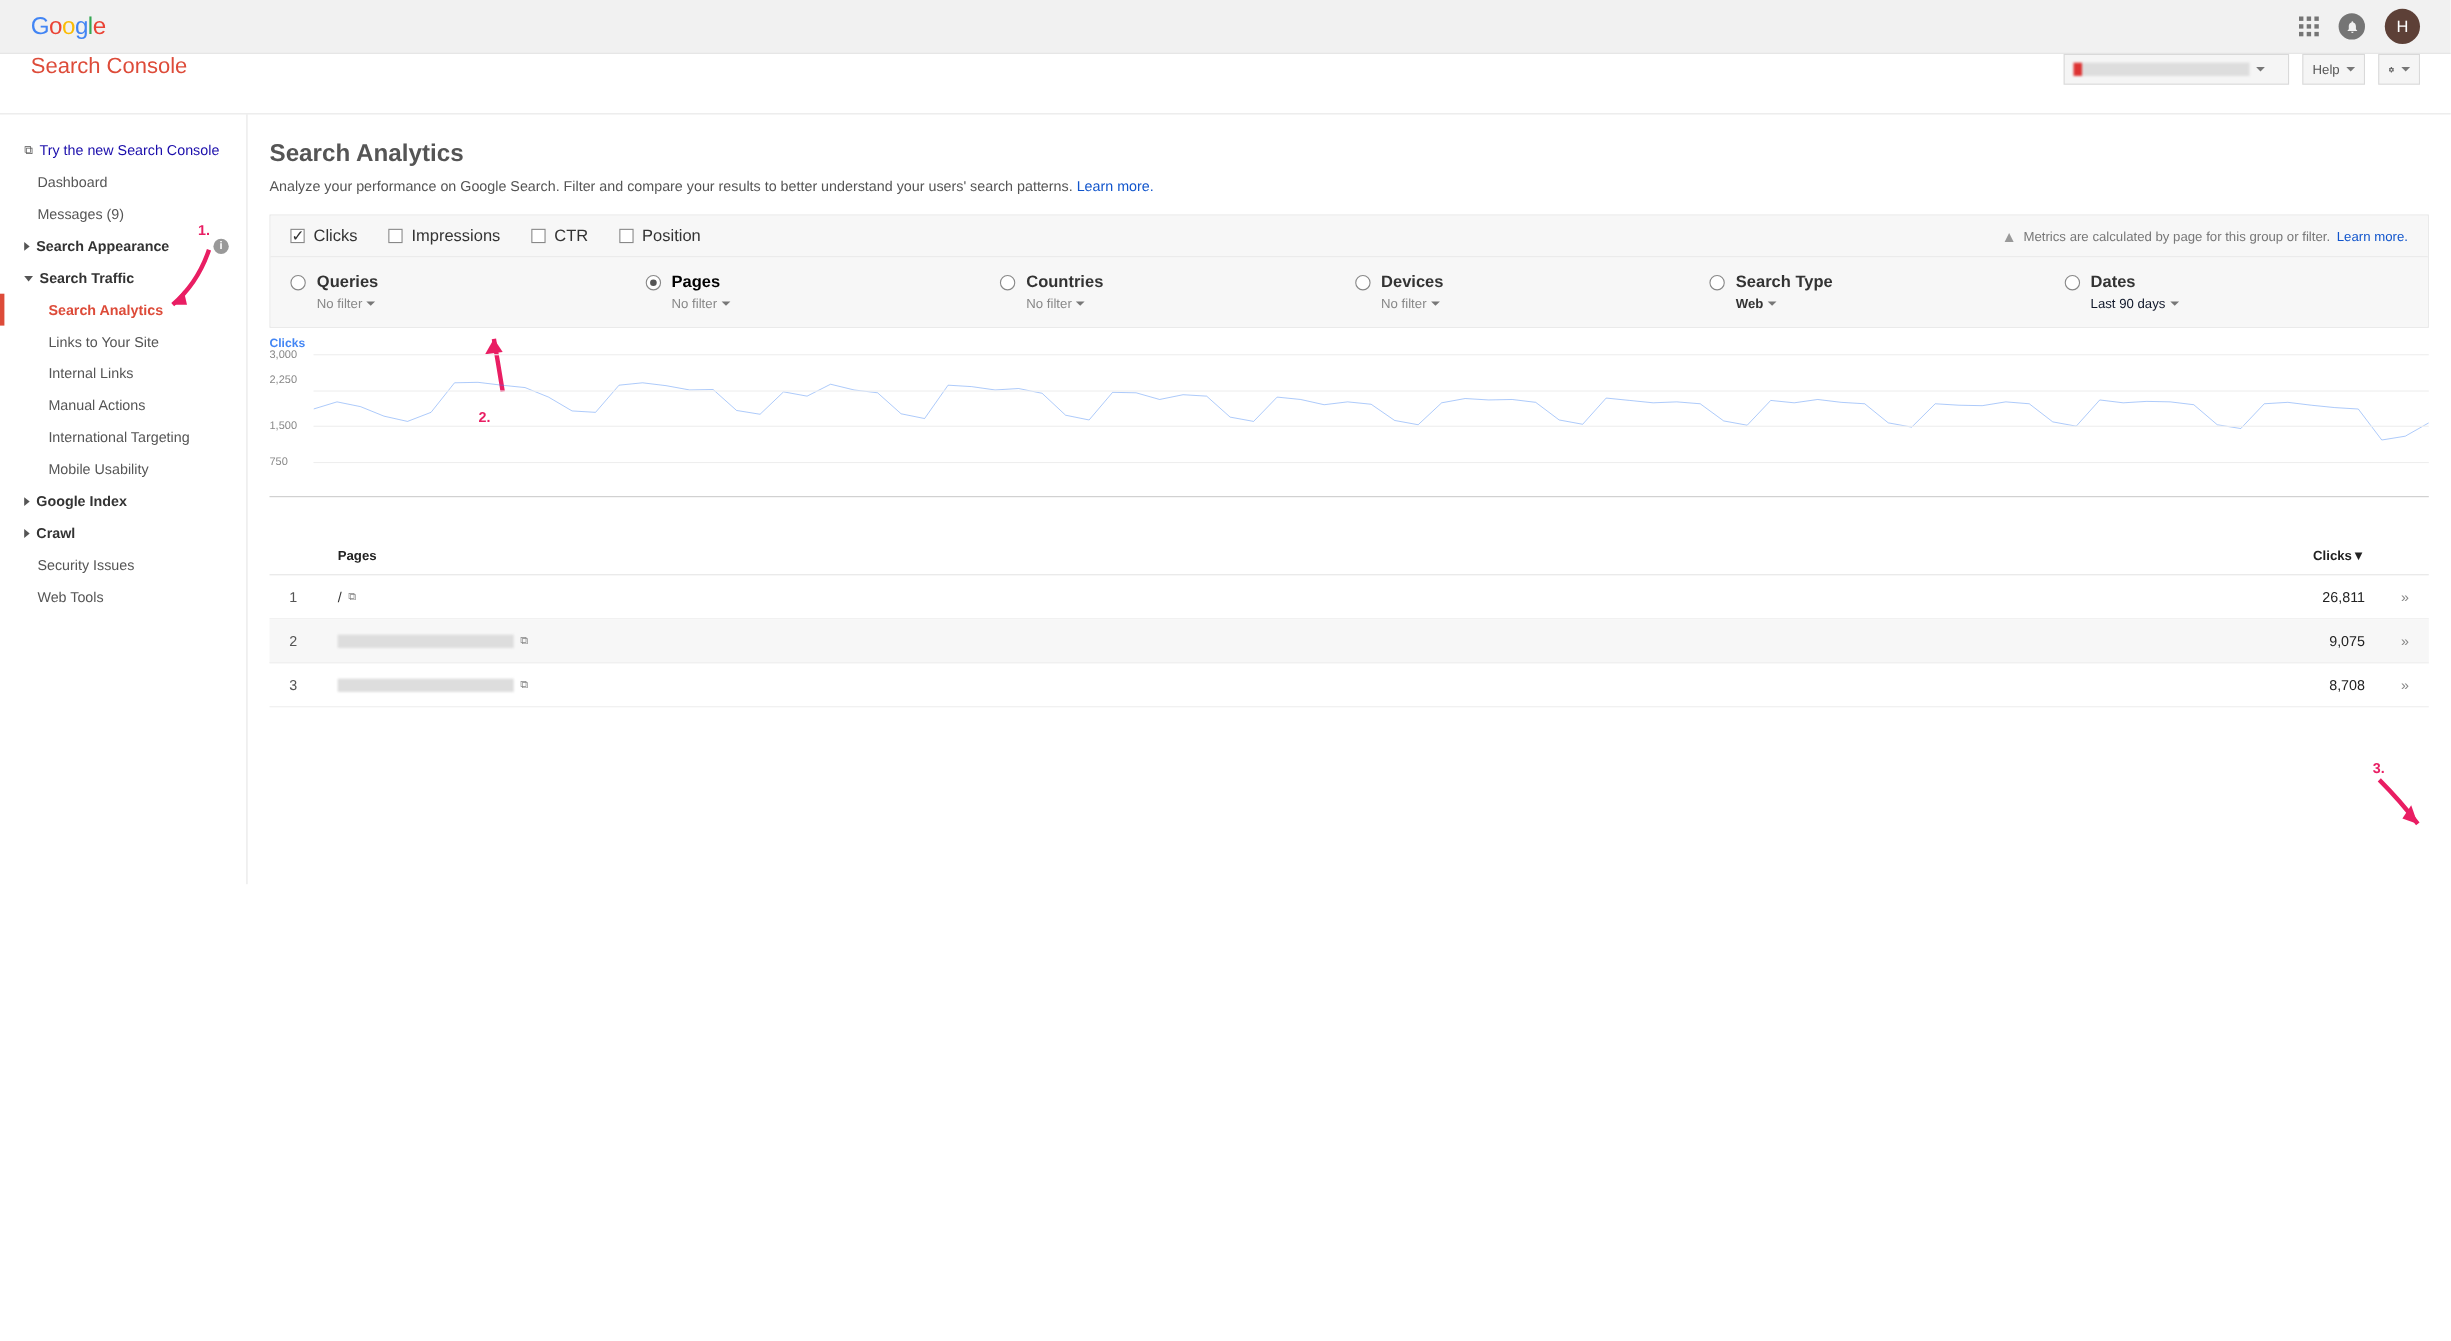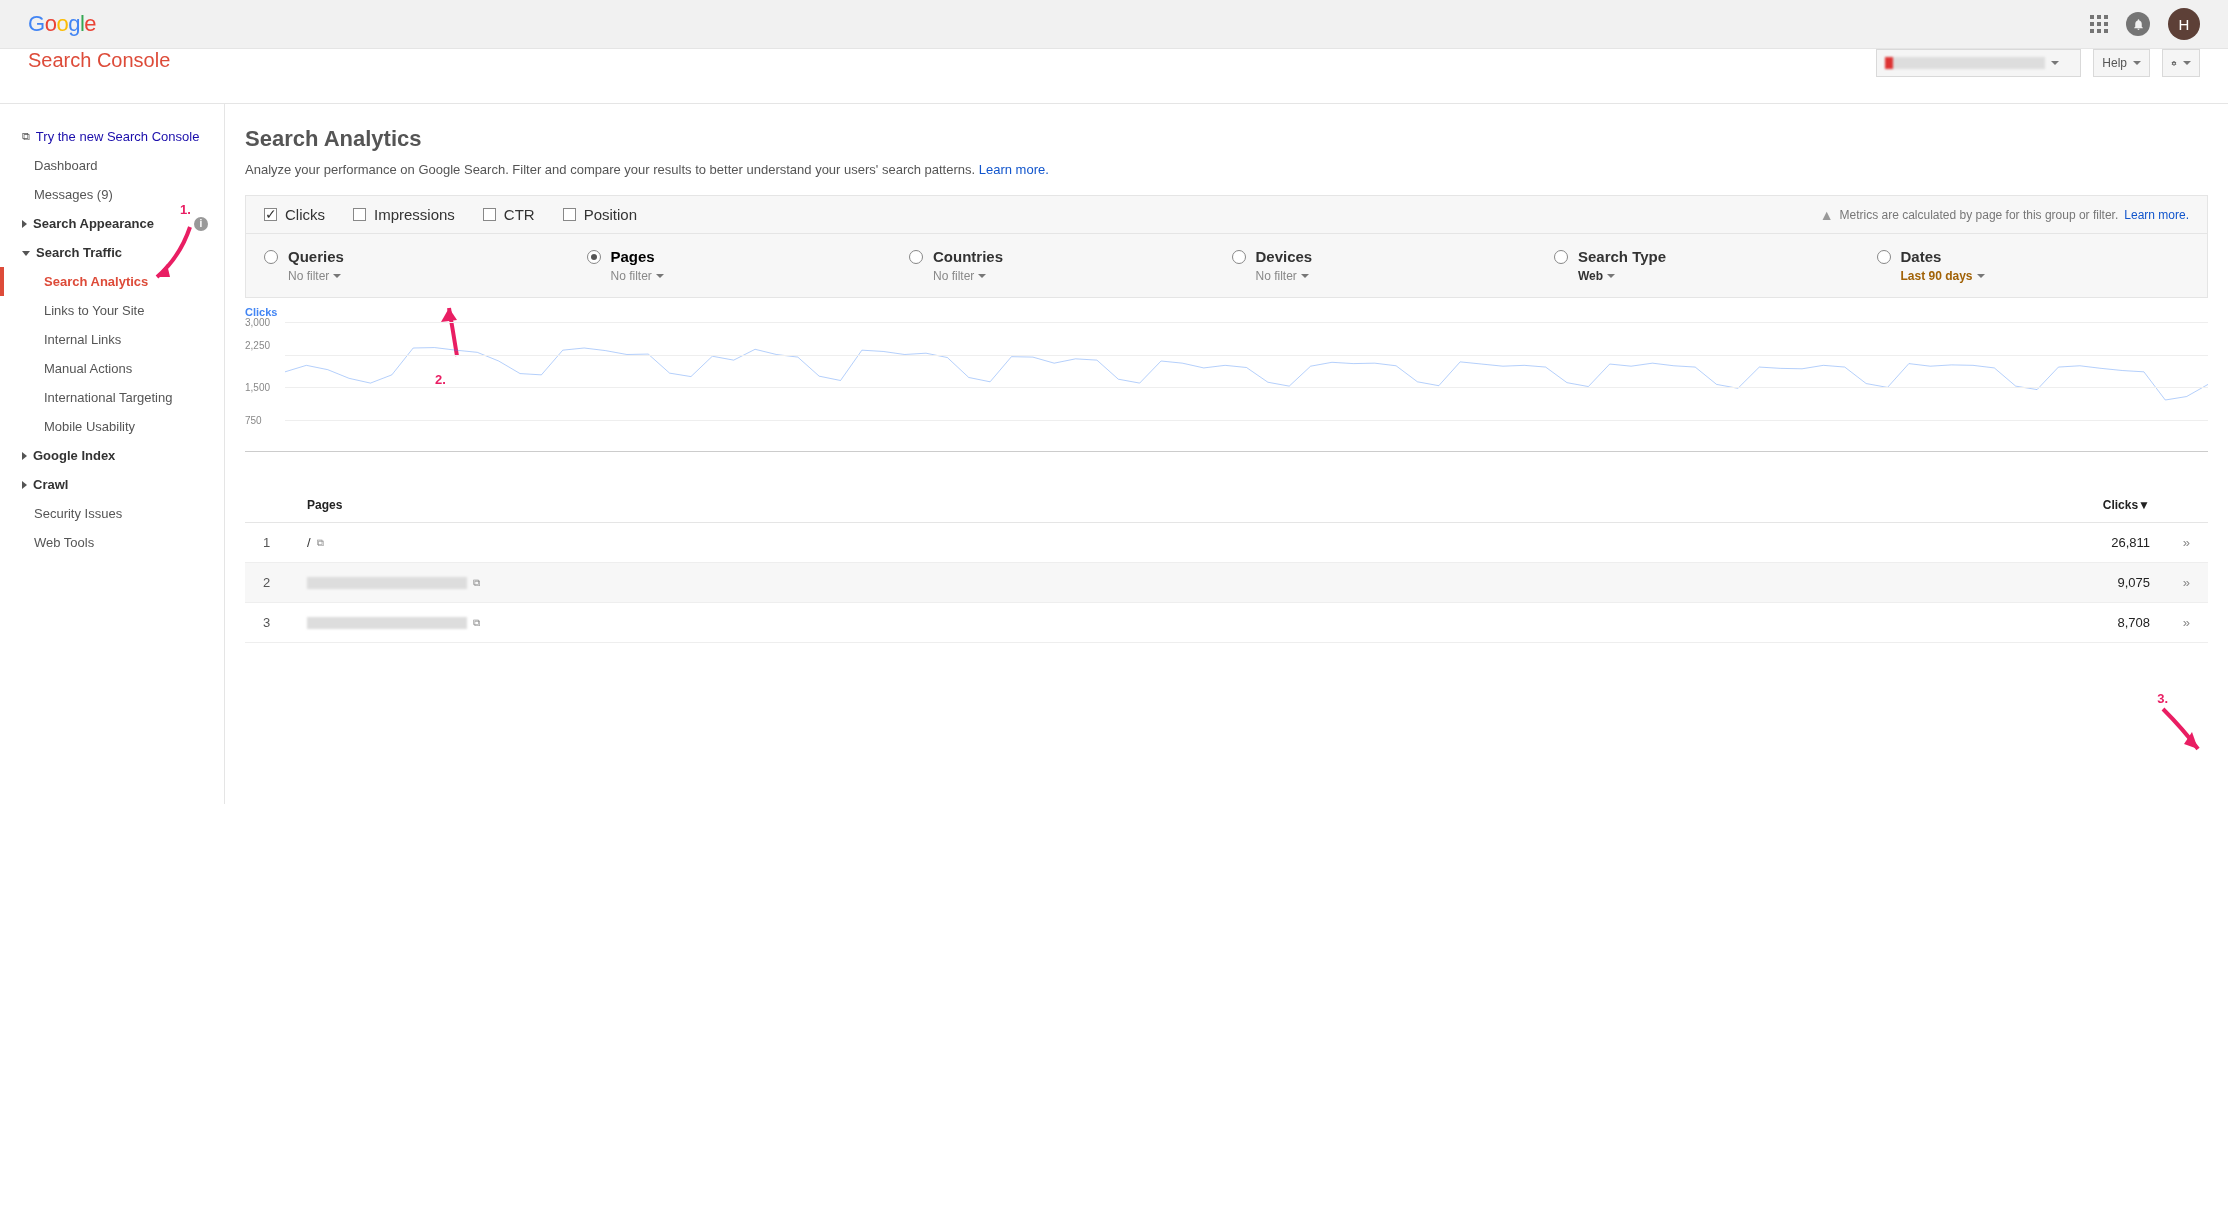--- a/index.html
+++ b/index.html
@@ -240,21 +240,21 @@
               <div class="dim-sub" style="font-weight:bold;color:#333">
                 <span>Web</span>
                 <span class="caret"></span>
               </div>
             </div>
           </div>
         <div class="dim">
             <span class="radio"></span>
             <div>
               <div class="dim-title">Dates</div>
-              <div class="dim-sub" style="font-weight:bold;color:#a16207">
+              <div class="dim-sub" style="font-weight:normal;color:#0f172a">
                 <span>Last 90 days</span>
                 <span class="caret"></span>
               </div>
             </div>
           </div>
       </div>
     </div>
 
 
     <svg class="arrow-svg" style="top:192px;left:210px" width="40" height="70">

